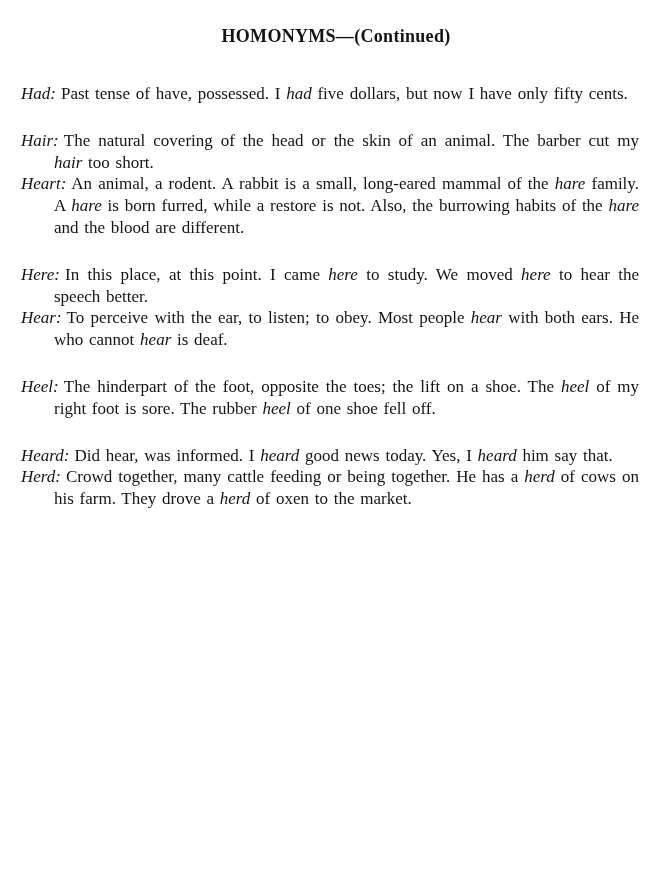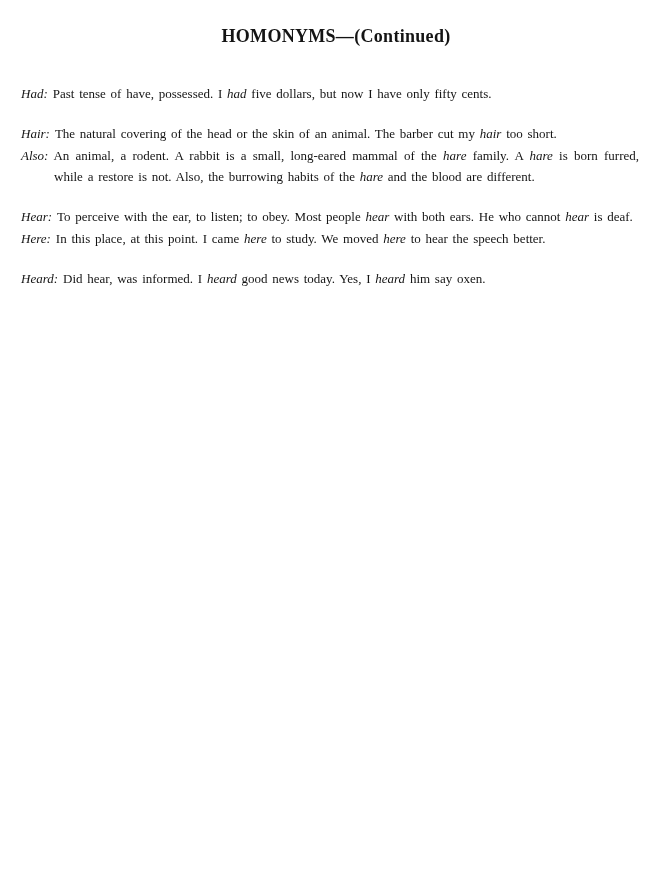--- a/index.html
+++ b/index.html
@@ -25,28 +25,28 @@
     margin: 0 0 36px 0;
     font-size: 18px;
     font-weight: 700;
     text-align: center;
     letter-spacing: 0.3px;
   }
   .content {
     width: 618px;
   }
   .group {
-    margin-top: 18px;
+    margin-top: 25px;
   }
   .group:first-child {
     margin-top: 0;
   }
   .entry {
     margin: 0;
-    font-size: 13px;
+    font-size: 17px;
     line-height: 21.8px;
     text-align: justify;
     text-align-last: left;
     padding-left: 33px;
     text-indent: -33px;
     word-spacing: 1.5px;
   }
   .term {
     font-style: italic;
     margin-right: 5px;
@@ -61,32 +61,34 @@
 <div class="page">
   <h1 class="title">HOMONYMS—(Continued)</h1>
   <div class="content">
       <div class="group">
   <p class="entry"><span class="term">Had:</span><span class="def"><span>Past tense of have, possessed. I </span><i>had</i><span> five dollars, but now I have only fifty cents.</span></span></p>
 
 </div>
       <div class="group">
   <p class="entry"><span class="term">Hair:</span><span class="def"><span>The natural covering of the head or the skin of an animal. The barber cut my </span><i>hair</i><span> too short.</span></span></p>
 
-  <p class="entry"><span class="term">Also:</span><span class="def"><span>An animal, a rodent. A rabbit is a small, long-eared mammal of the </span><i>hare</i><span> family. A </span><i>hare</i><span> is born furred, while a restore is not. Also, the burrowing habits of the </span><i>hare</i><span> and the blood are different.</span></span></p>
+  <p class="entry"><span class="term">Heart:</span><span class="def"><span>An animal, a rodent. A rabbit is a small, long-eared mammal of the </span><i>hare</i><span> family. A </span><i>hare</i><span> is born furred, while a restore is not. Also, the burrowing habits of the </span><i>hare</i><span> and the blood are different.</span></span></p>
 </div>
       <div class="group">
 
 </div>
       <div class="group">
+  <p class="entry"><span class="term">Here:</span><span class="def"><span>In this place, at this point. I came </span><i>here</i><span> to study. We moved </span><i>here</i><span> to hear the speech better.</span></span></p>
+
   <p class="entry"><span class="term">Hear:</span><span class="def"><span>To perceive with the ear, to listen; to obey. Most people </span><i>hear</i><span> with both ears. He who cannot </span><i>hear</i><span> is deaf.</span></span></p>
-
-  <p class="entry"><span class="term">Here:</span><span class="def"><span>In this place, at this point. I came </span><i>here</i><span> to study. We moved </span><i>here</i><span> to hear the speech better.</span></span></p>
 </div>
       <div class="group">
 
+  <p class="entry"><span class="term">Heel:</span><span class="def"><span>The hinderpart of the foot, opposite the toes; the lift on a shoe. The </span><i>heel</i><span> of my right foot is sore. The rubber </span><i>heel</i><span> of one shoe fell off.</span></span></p>
 
 </div>
       <div class="group">
-  <p class="entry"><span class="term">Heard:</span><span class="def"><span>Did hear, was informed. I </span><i>heard</i><span> good news today. Yes, I </span><i>heard</i><span> him say oxen.</span></span></p>
+  <p class="entry"><span class="term">Heard:</span><span class="def"><span>Did hear, was informed. I </span><i>heard</i><span> good news today. Yes, I </span><i>heard</i><span> him say that.</span></span></p>
 
+  <p class="entry"><span class="term">Herd:</span><span class="def"><span>Crowd together, many cattle feeding or being together. He has a </span><i>herd</i><span> of cows on his farm. They drove a </span><i>herd</i><span> of oxen to the market.</span></span></p>
 </div>
     </div>
 </div>
 
 </body></html>

